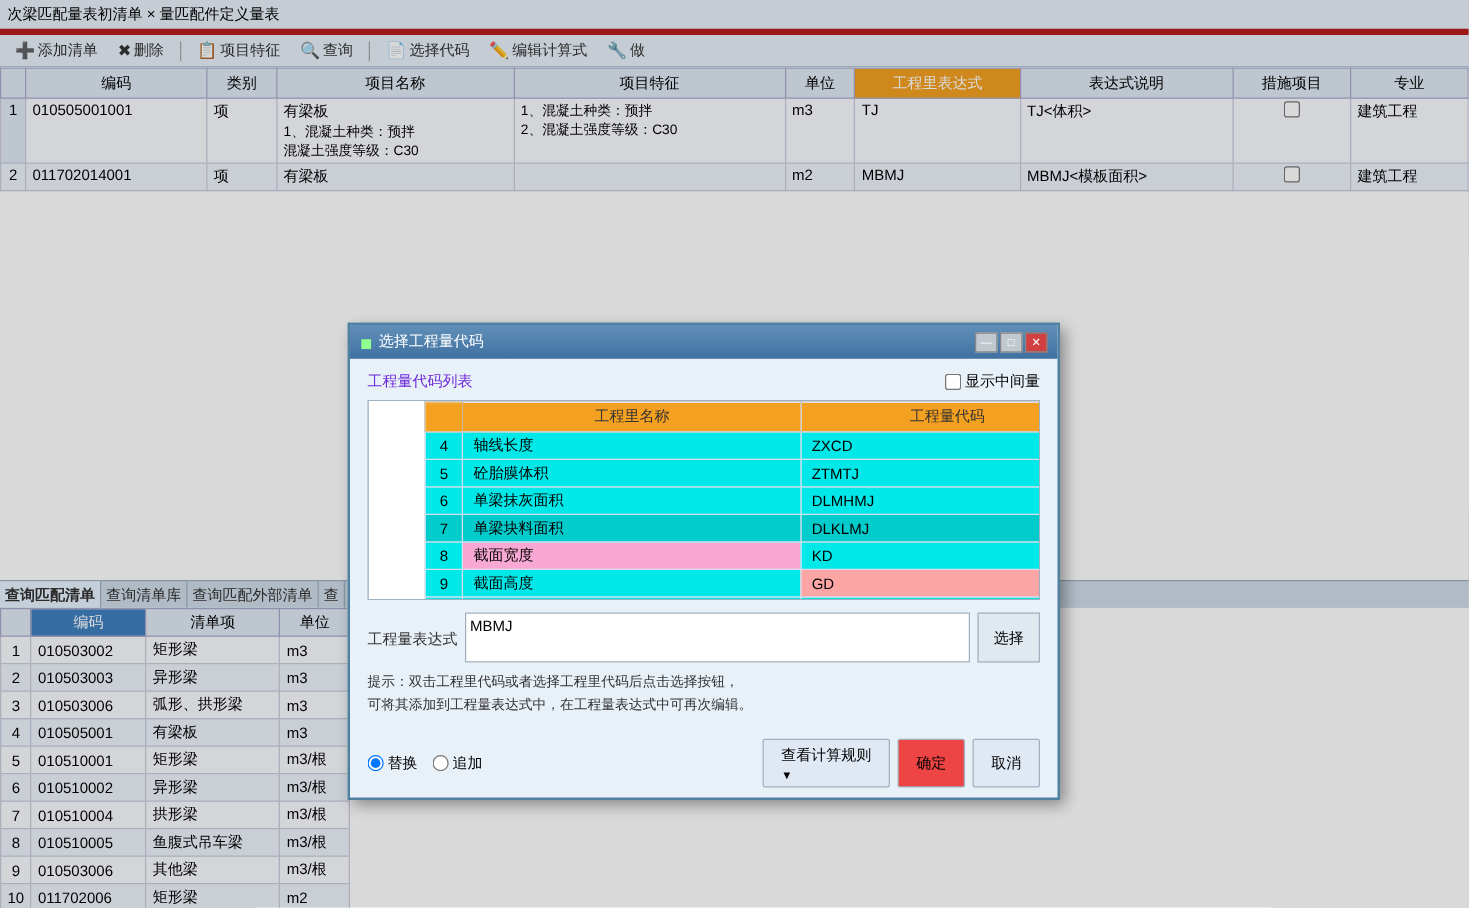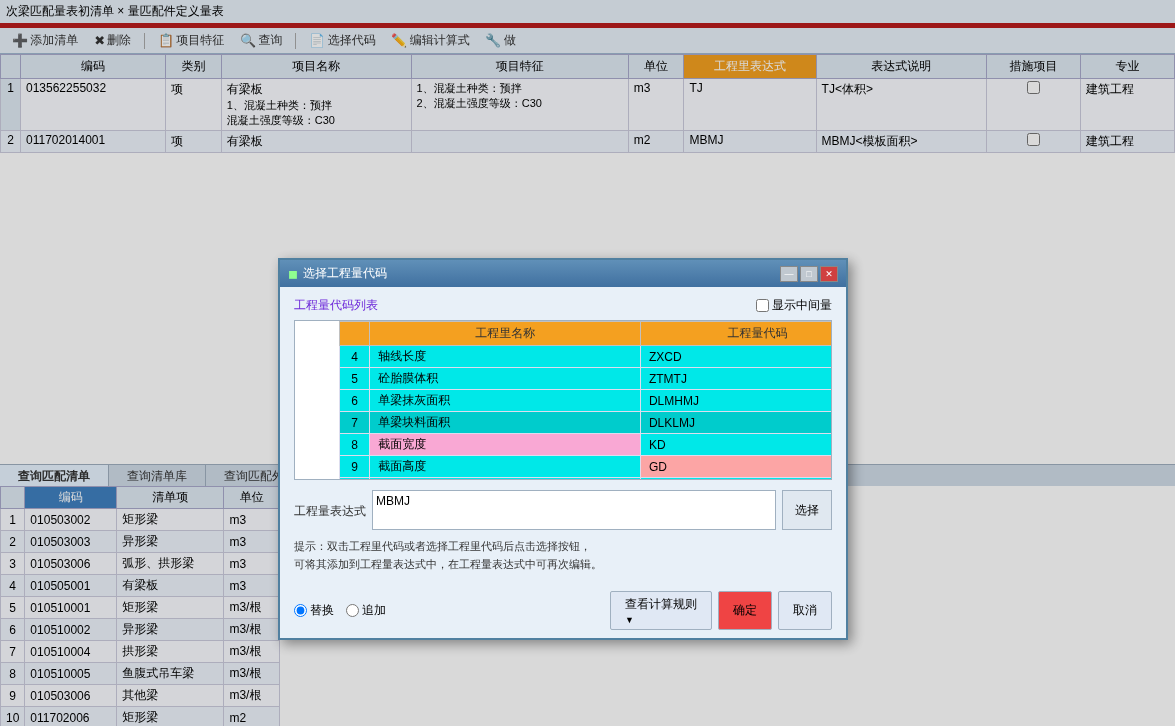--- a/index.html
+++ b/index.html
@@ -18,21 +18,21 @@
     .main-table th { background: #e0eaf4; border: 1px solid #aac; padding: 3px 5px; text-align: center; font-weight: normal; white-space: nowrap; }
     .main-table th.highlighted { background: #f4a020; color: white; }
     .main-table td { border: 1px solid #ccd; padding: 2px 5px; vertical-align: top; }
     .main-table tr:nth-child(odd) td { background: #f9fbff; }
     .main-table tr:nth-child(even) td { background: #eef4fc; }
     .main-table td.row-num { background: #e0eaf4; text-align: center; width: 20px; }
     .main-table tr:first-child td.row-num { background: #e0eaf4; }
 
     
     .bottom-tabs { display: flex; background: #d0dce8; border-top: 1px solid #a0b0c0; height: 22px; }
-    .bottom-tab { padding: 3px 18px; border-right: 1px solid #a0b0c0; cursor: pointer; color: #333; white-space: nowrap; }
+    .bottom-tab { padding: 3px 4px; border-right: 1px solid #a0b0c0; cursor: pointer; color: #333; white-space: nowrap; }
     .bottom-tab.active { background: #e8f4ff; font-weight: bold; }
 
     
     .bottom-table-area { background: white; height: 240px; overflow: auto; }
     .bottom-table { width: 280px; border-collapse: collapse; }
     .bottom-table th { background: #e0eaf4; border: 1px solid #aac; padding: 2px 5px; text-align: center; font-weight: normal; }
     .bottom-table th.highlighted { background: #4080c0; color: white; }
     .bottom-table td { border: 1px solid #ccd; padding: 2px 5px; white-space: nowrap; }
     .bottom-table tr:nth-child(odd) td { background: #f9fbff; }
     .bottom-table tr:nth-child(even) td { background: #eef4fc; }
@@ -135,21 +135,21 @@
         <th>单位</th>
         <th class="highlighted">工程里表达式</th>
         <th>表达式说明</th>
         <th>措施项目</th>
         <th>专业</th>
       </tr>
     </thead>
     <tbody>
       <tr>
         <td class="row-num">1</td>
-        <td>013562255032</td>
+        <td>010505001001</td>
         <td>项</td>
         <td>有梁板<br><span style="font-size:11px">1、混凝土种类：预拌<br>混凝土强度等级：C30</span></td>
         <td><span style="font-size:11px">1、混凝土种类：预拌<br>2、混凝土强度等级：C30</span></td>
         <td>m3</td>
         <td>TJ</td>
         <td>TJ&lt;体积&gt;</td>
         <td style="text-align:center"><input type="checkbox" style=""></td>
         <td>建筑工程</td>
       </tr>
       <tr>

